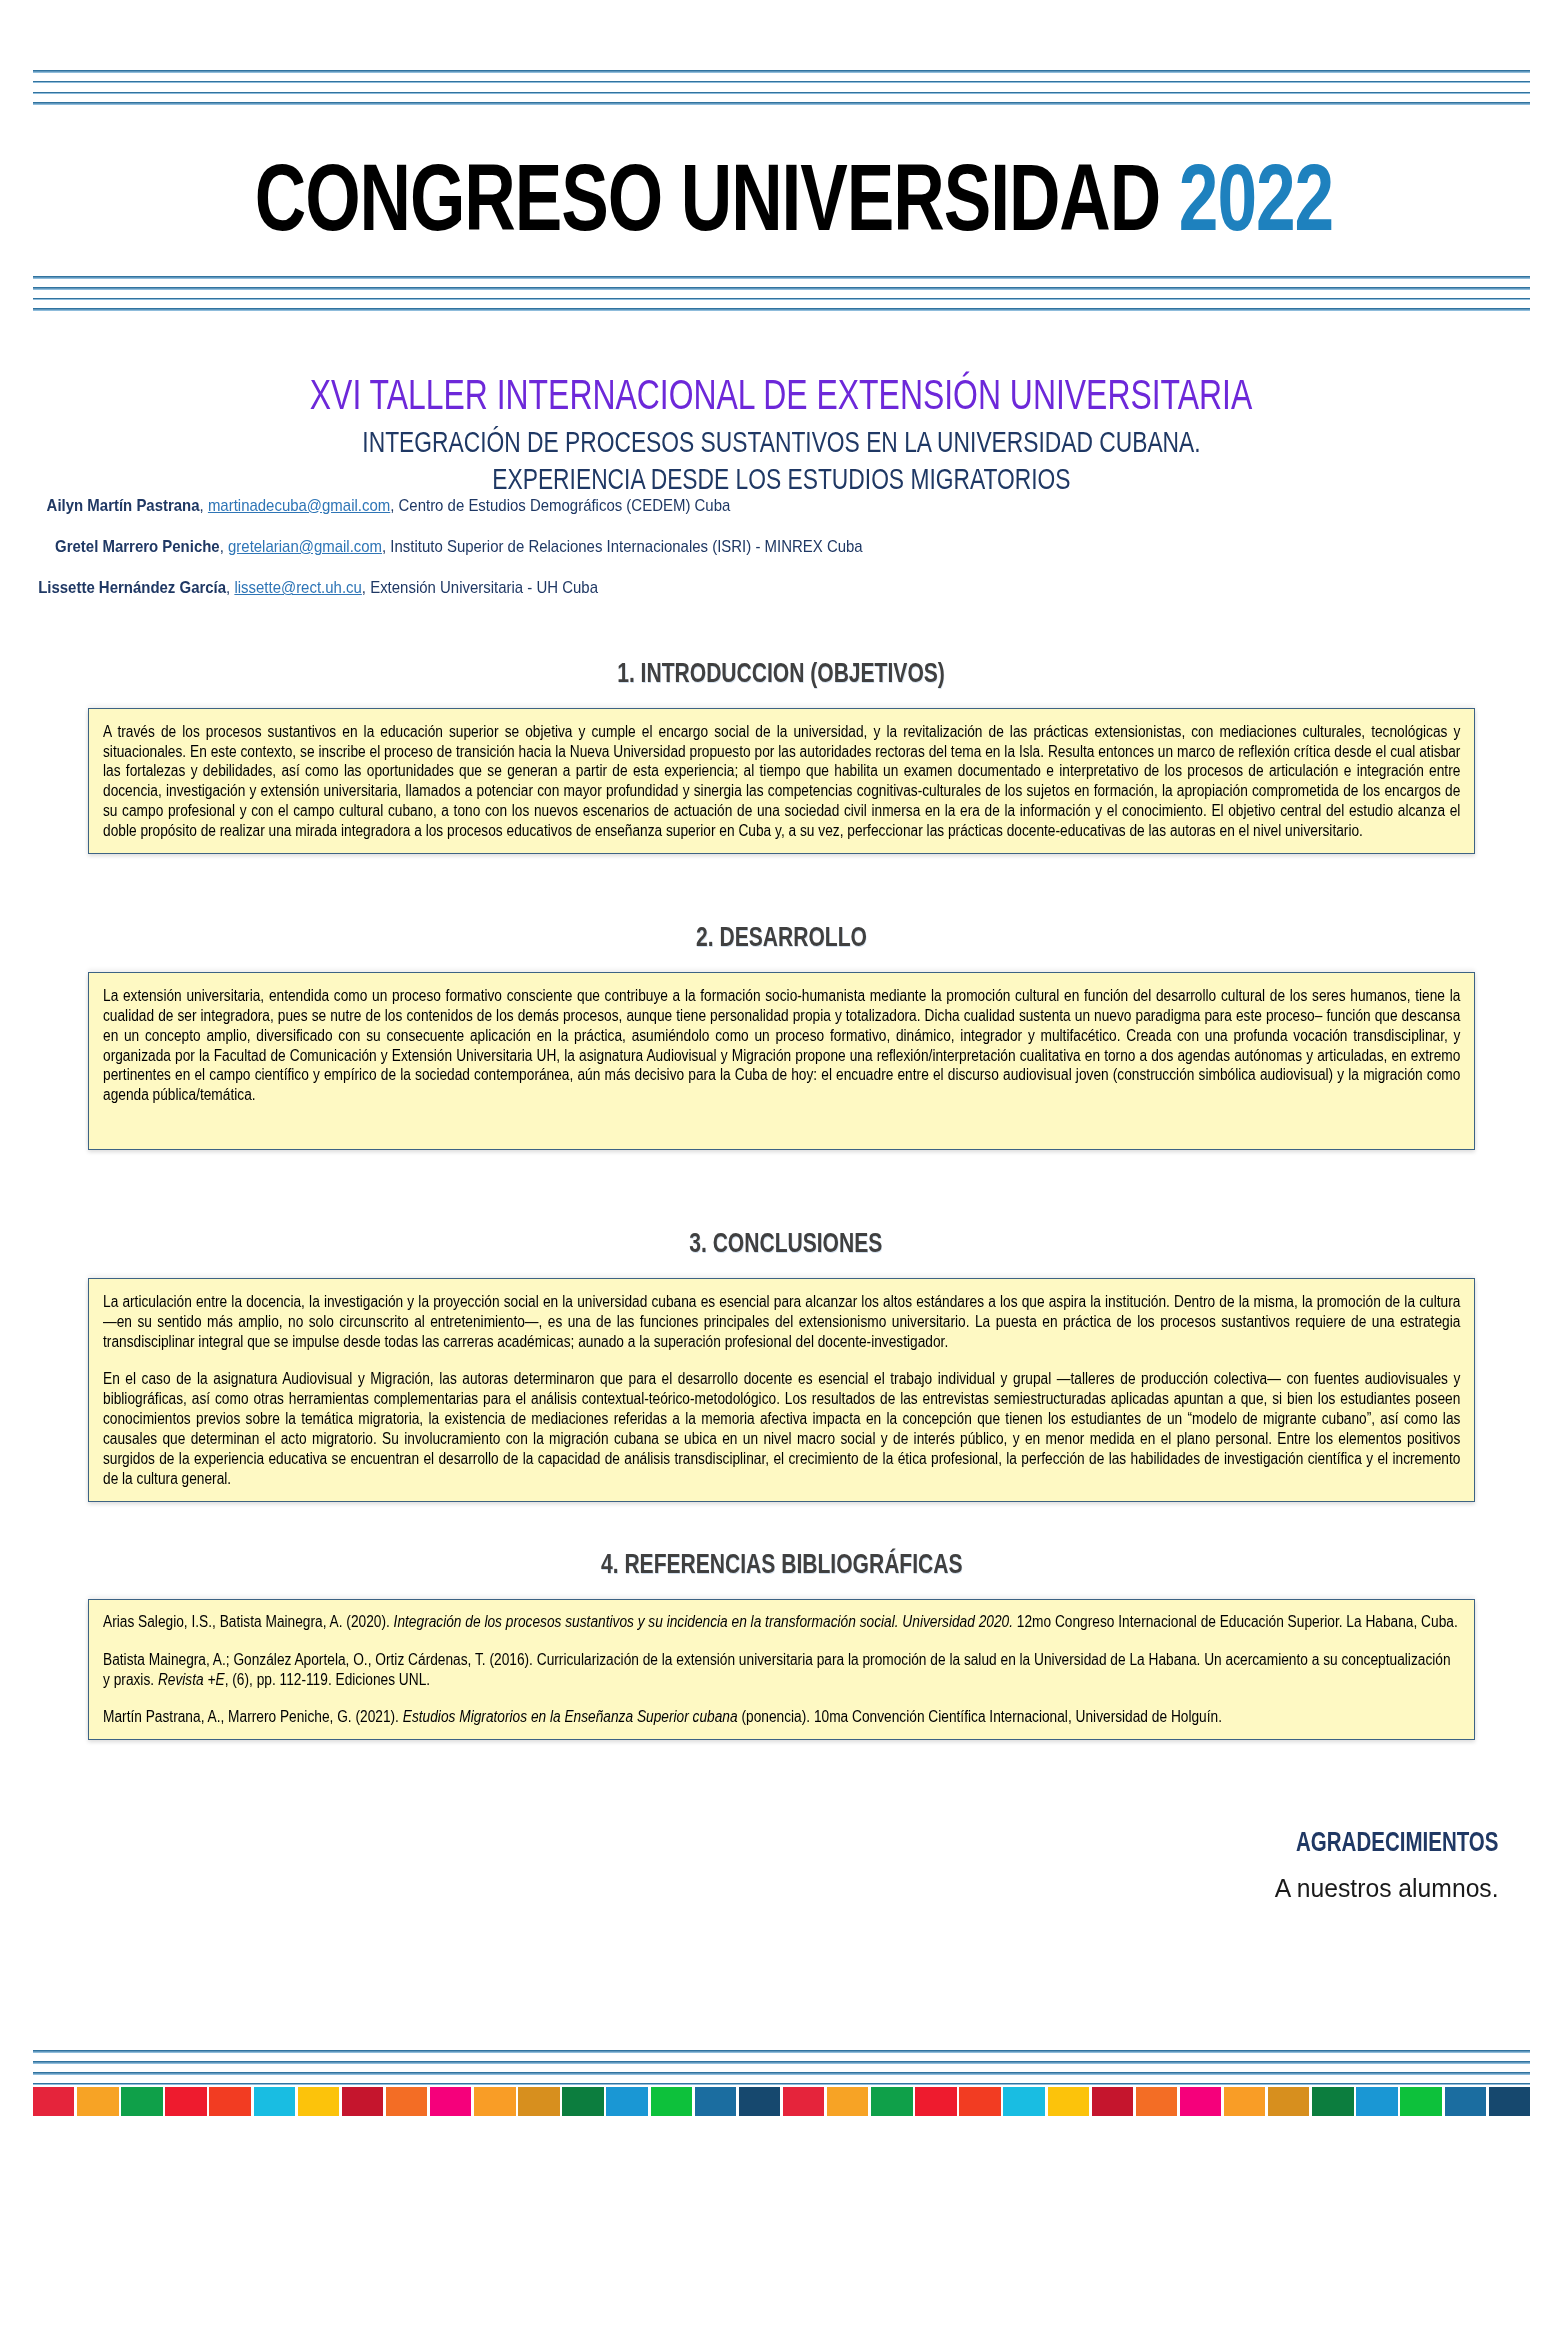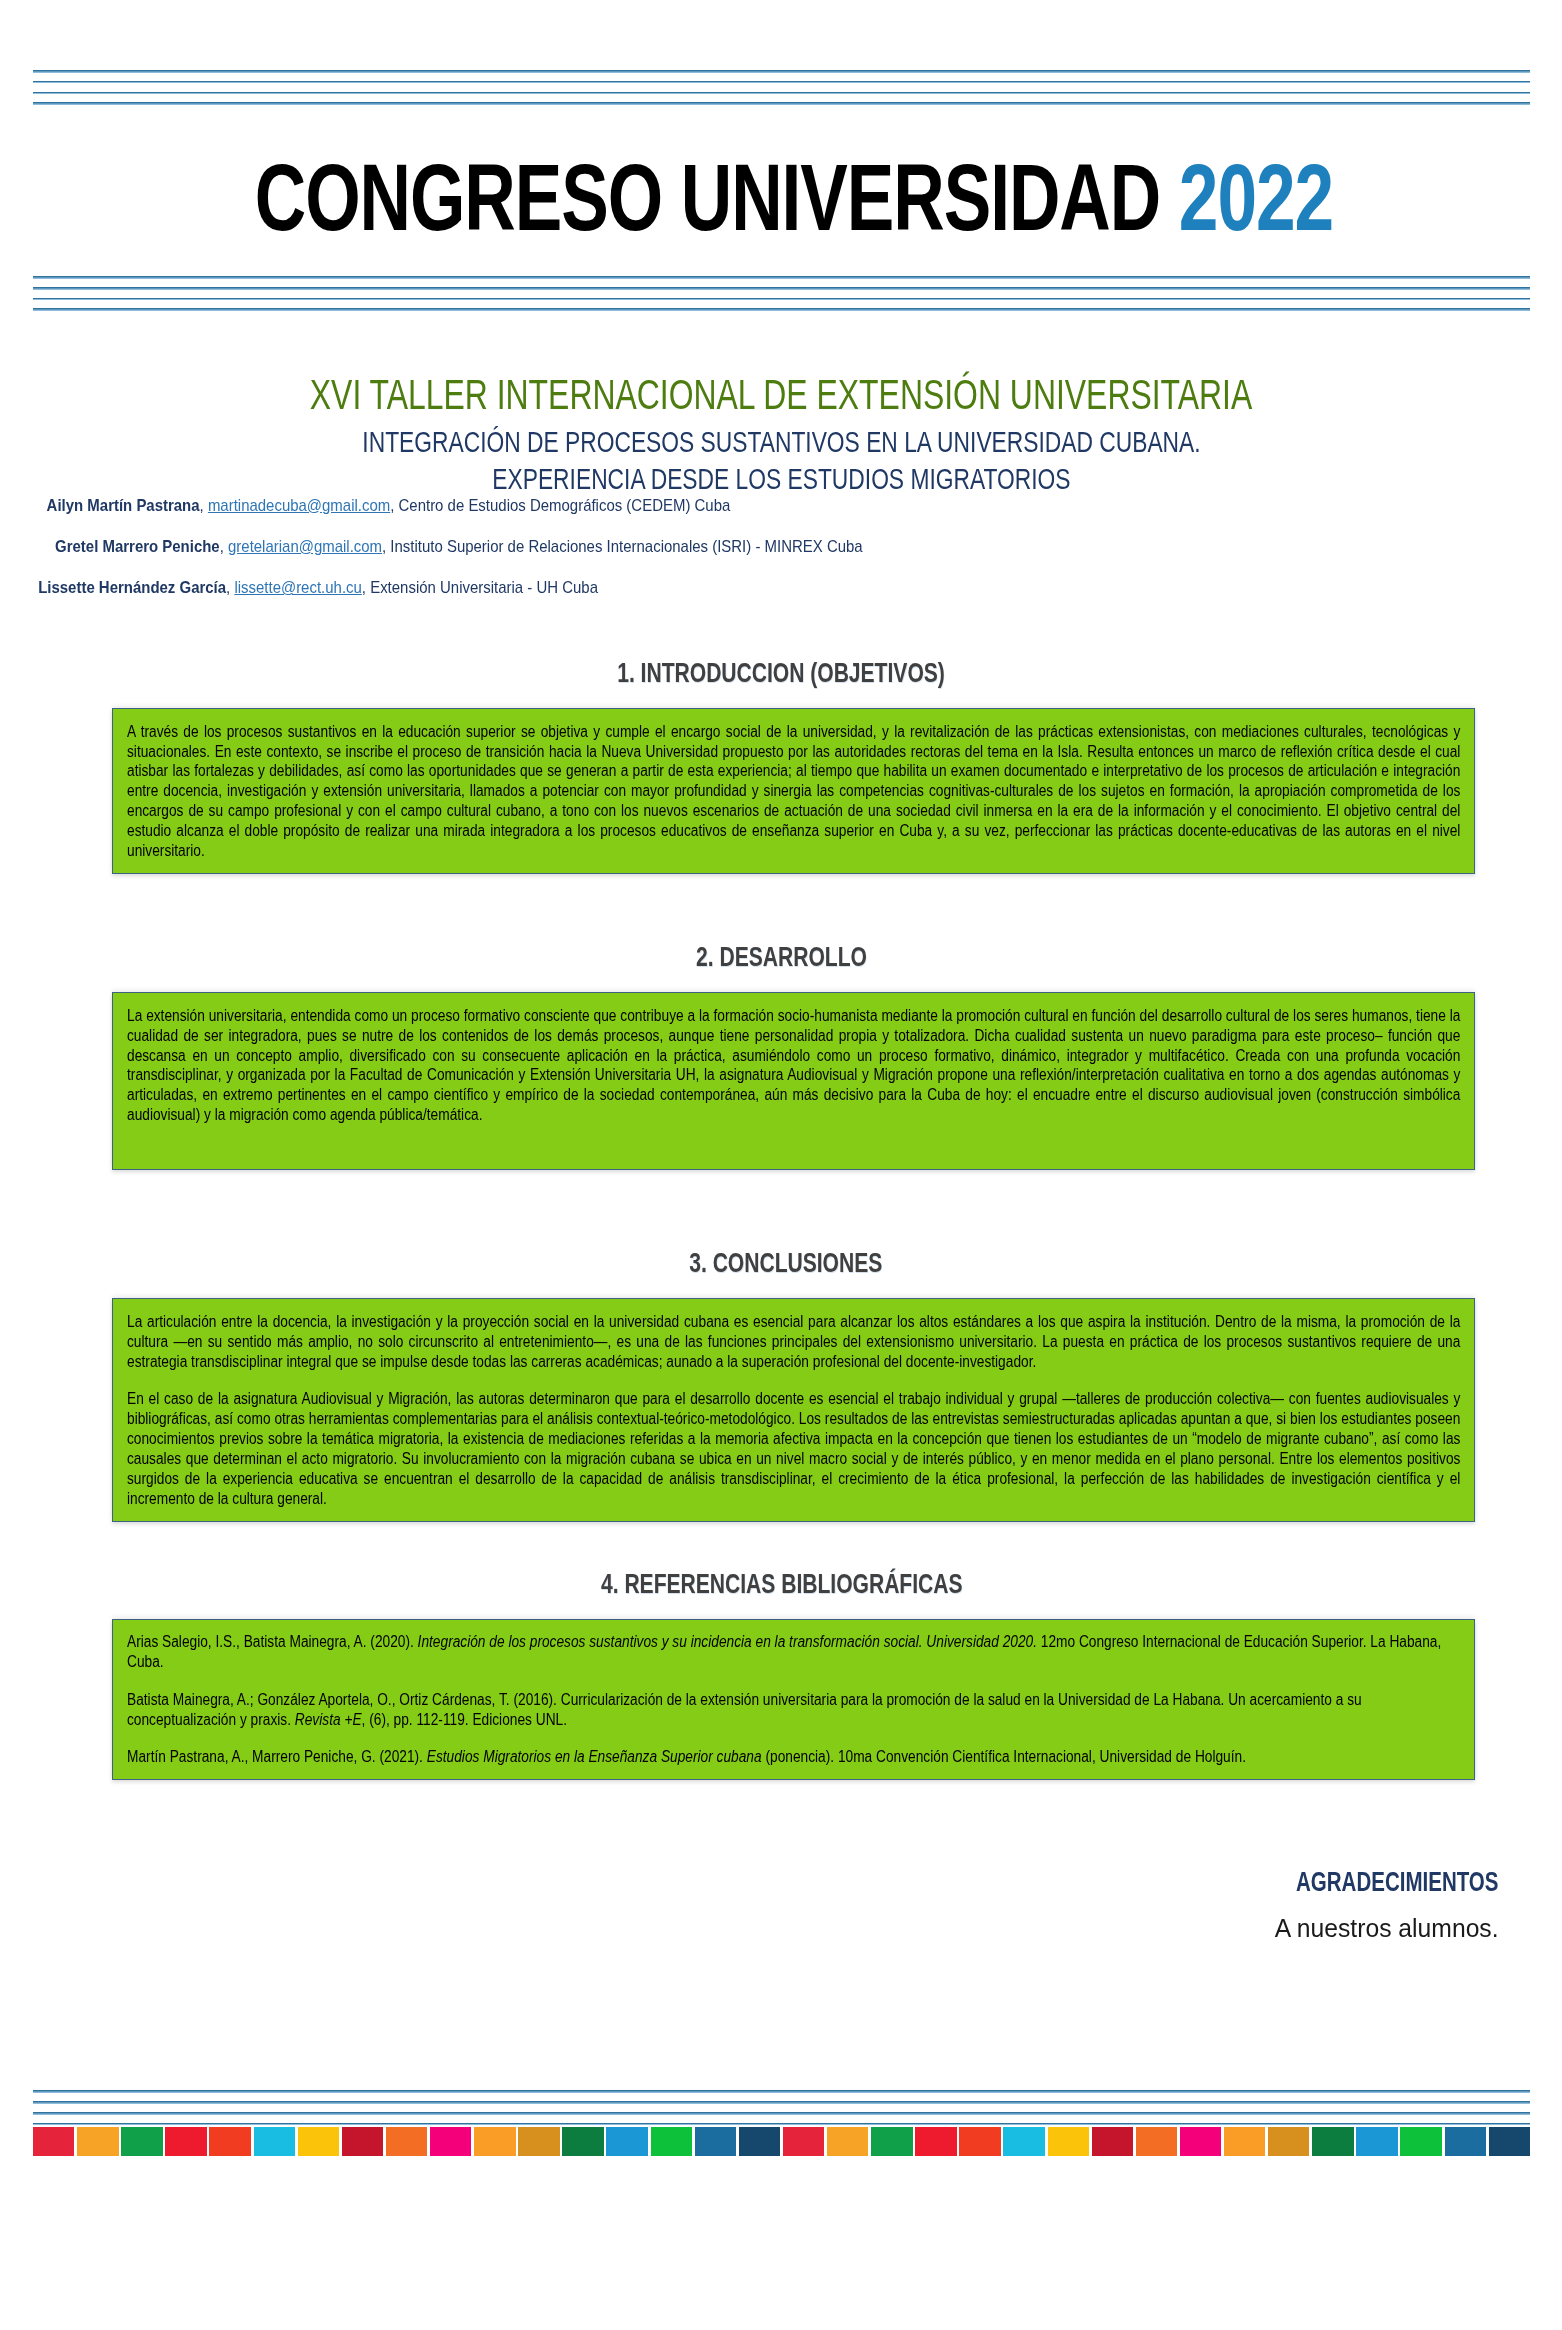--- a/index.html
+++ b/index.html
@@ -17,41 +17,41 @@
   
   .condense  { display:inline-block; transform:scaleX(0.76); transform-origin:center; white-space:nowrap; }
   .condense-l{ display:inline-block; transform:scaleX(0.75); transform-origin:left center; white-space:nowrap; }
   .condense-r{ display:inline-block; transform-origin:right center; white-space:nowrap; }
 
   
   .main-title { margin-top:45px; text-align:center; font-size:95px; font-weight:bold; line-height:1.0; color:#000000; letter-spacing:-1.4px;padding-left:24px; }
   .main-title .accent { color:#1E81BE; }
 
   
-  .event-title { margin-top:60px; text-align:center; font-size:42px; color:#4d7c0f; line-height:1.12; }
+  .event-title { margin-top:60px; text-align:center; font-size:42px; color:#6d28d9; line-height:1.12; }
   .event-subtitle { margin-top:6.8px; text-align:center; font-size:30px; color:#1F3864; line-height:1.15; }
   .event-subtitle + .event-subtitle { margin-top:2.7px; }
 
   
   .authors { text-align:left; color:#1F3864; }
   .author-line { font-size:17px; line-height:1; margin-bottom:24.4px; }
   .author-line .inner { display:inline-block; transform:scaleX(0.88); transform-origin:center; white-space:nowrap; }
   .b { font-weight:bold; }
   .i { font-style:italic; }
   .link { color:#2E75B6; text-decoration:underline; }
 
   
   .section-heading { text-align:center; font-size:27px; font-weight:bold; color:#404040;
                      text-shadow:0.7px 1.4px 0 rgba(130,165,205,0.35); }
   .sh-1 { margin-top:62px; }
   .sh-2 { margin-top:68px; }
   .sh-3 { margin-top:78px;padding-left:8px; }
   .sh-4 { margin-top:47px; }
 
-  .text-box { margin:19px 88px 0 112px; border:1.4px solid #3D6384; background:#84cc16;
+  .text-box { margin:19px 88px 0 88px; border:1.4px solid #3D6384; background:#fef9c3;
               padding:12.2px 13.6px; box-shadow:0 -3.4px 4.1px rgba(0,0,0,0.06), 0 2.7px 4.1px rgba(0,0,0,0.14); }
   .narrow { width:113.6%; transform:scaleX(0.88); transform-origin:left top;
             font-size:15.6px; line-height:1.28; color:#000000; text-align:justify; }
   .narrow p + p { margin-top:17.6px; }
   .box-intro { min-height:144px; }
   .box-desarrollo { min-height:178px; }
   .box-conclusiones { min-height:195px; }
   .box-referencias { min-height:129px; }
 
   

